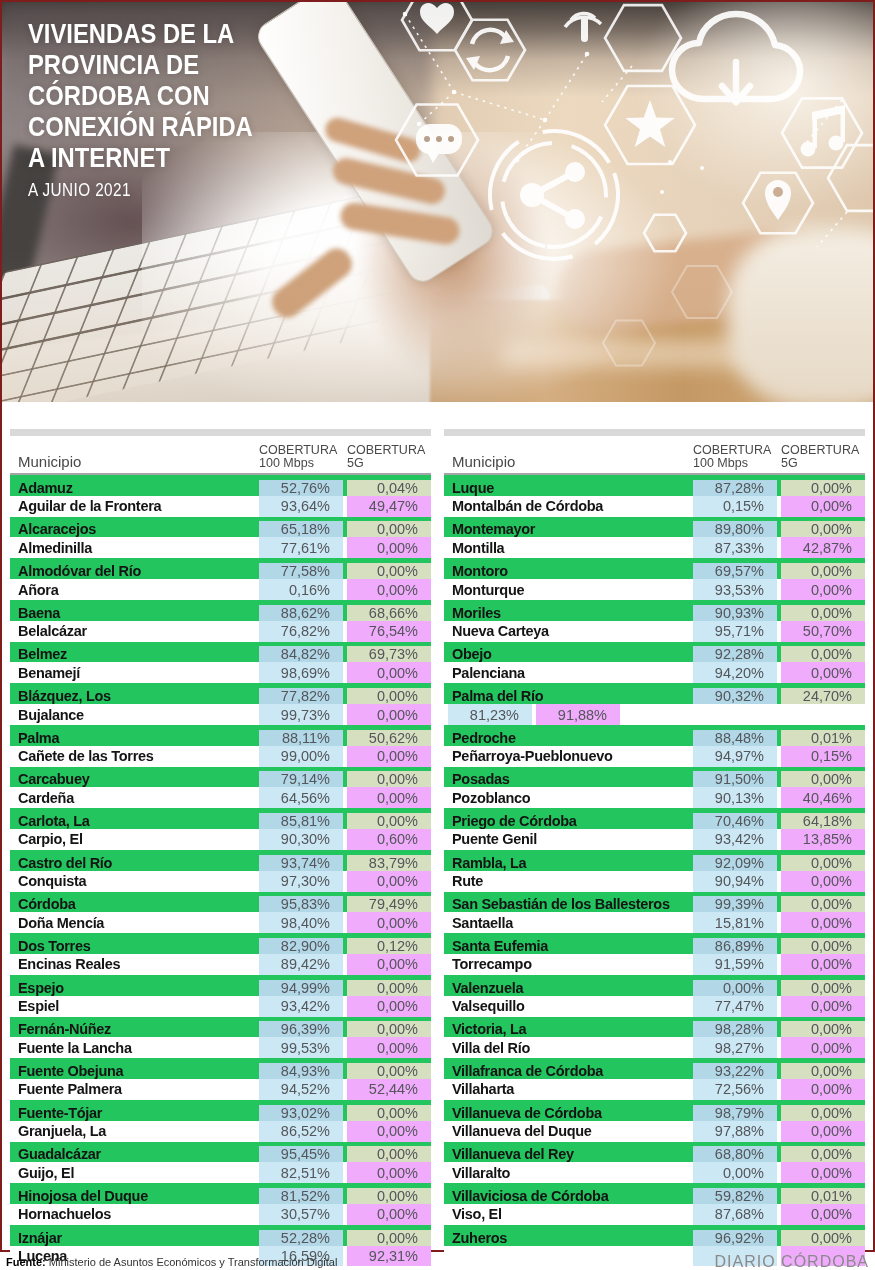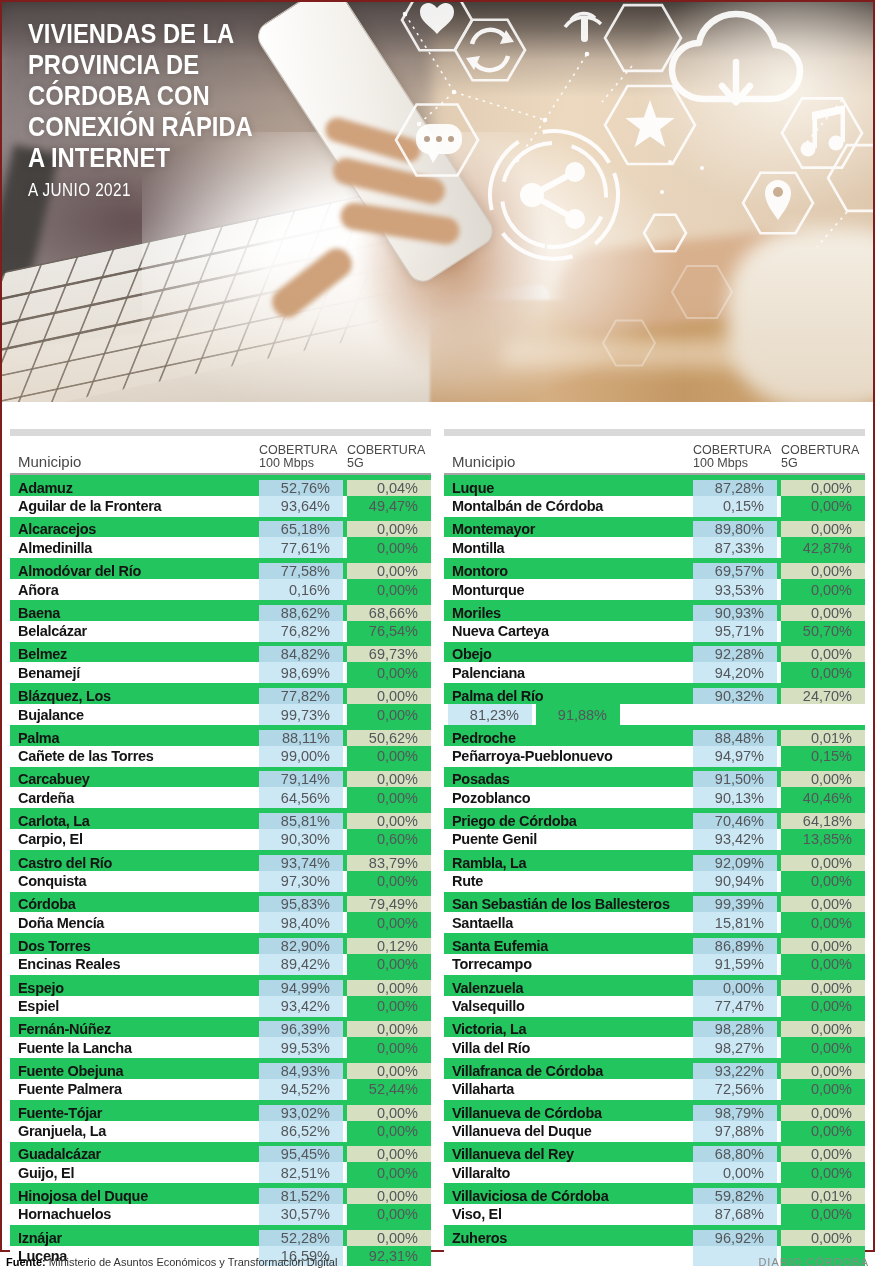--- a/index.html
+++ b/index.html
@@ -90,28 +90,28 @@
   .row.odd  { background:#22c55e;align-items:flex-end; }
   .row.even { background:#ffffff; }
   .cell.name { flex:1; font-weight:bold; font-size:14.5px; color:#141414;
     padding-left:8px; letter-spacing:-.3px; white-space:nowrap; overflow:hidden;
     display:flex; align-items:center; }
   .cell.val { width:84px; margin-left:4px; font-size:14.5px; color:#54565a;
     display:flex; align-items:center; justify-content:flex-end; padding-right:13px; }
   .row.odd  .blue  { background:#b2d8e8; }
   .row.even .blue  { background:#cbe8f4;padding-left:40px; }
   .row.odd  .green { background:#d6e0c0;padding-left:38px; }
-  .row.even .green { background:#22c55e; }
+  .row.even .green { background:#f0abfc; }
 
   
   .footer { position:absolute; left:0; top:1254px; width:875px; height:16px;
     display:flex; justify-content:space-between; align-items:center; padding:2px 6px 3px 6px; }
   .source { font-size:11px; color:#333; }
   .source b { color:#000; }
-  .credit { font-size:11px; color:#8a8a8a; letter-spacing:1px; }
+  .credit { font-size:16px; color:#8a8a8a; letter-spacing:1px; }
 </style>
 </head>
 <body>
 
 <div class="frame">
 
   <div class="photo">
     <div class="layer topband"></div>
     <div class="layer titlebg"></div>
     <div class="layer torso"></div>

